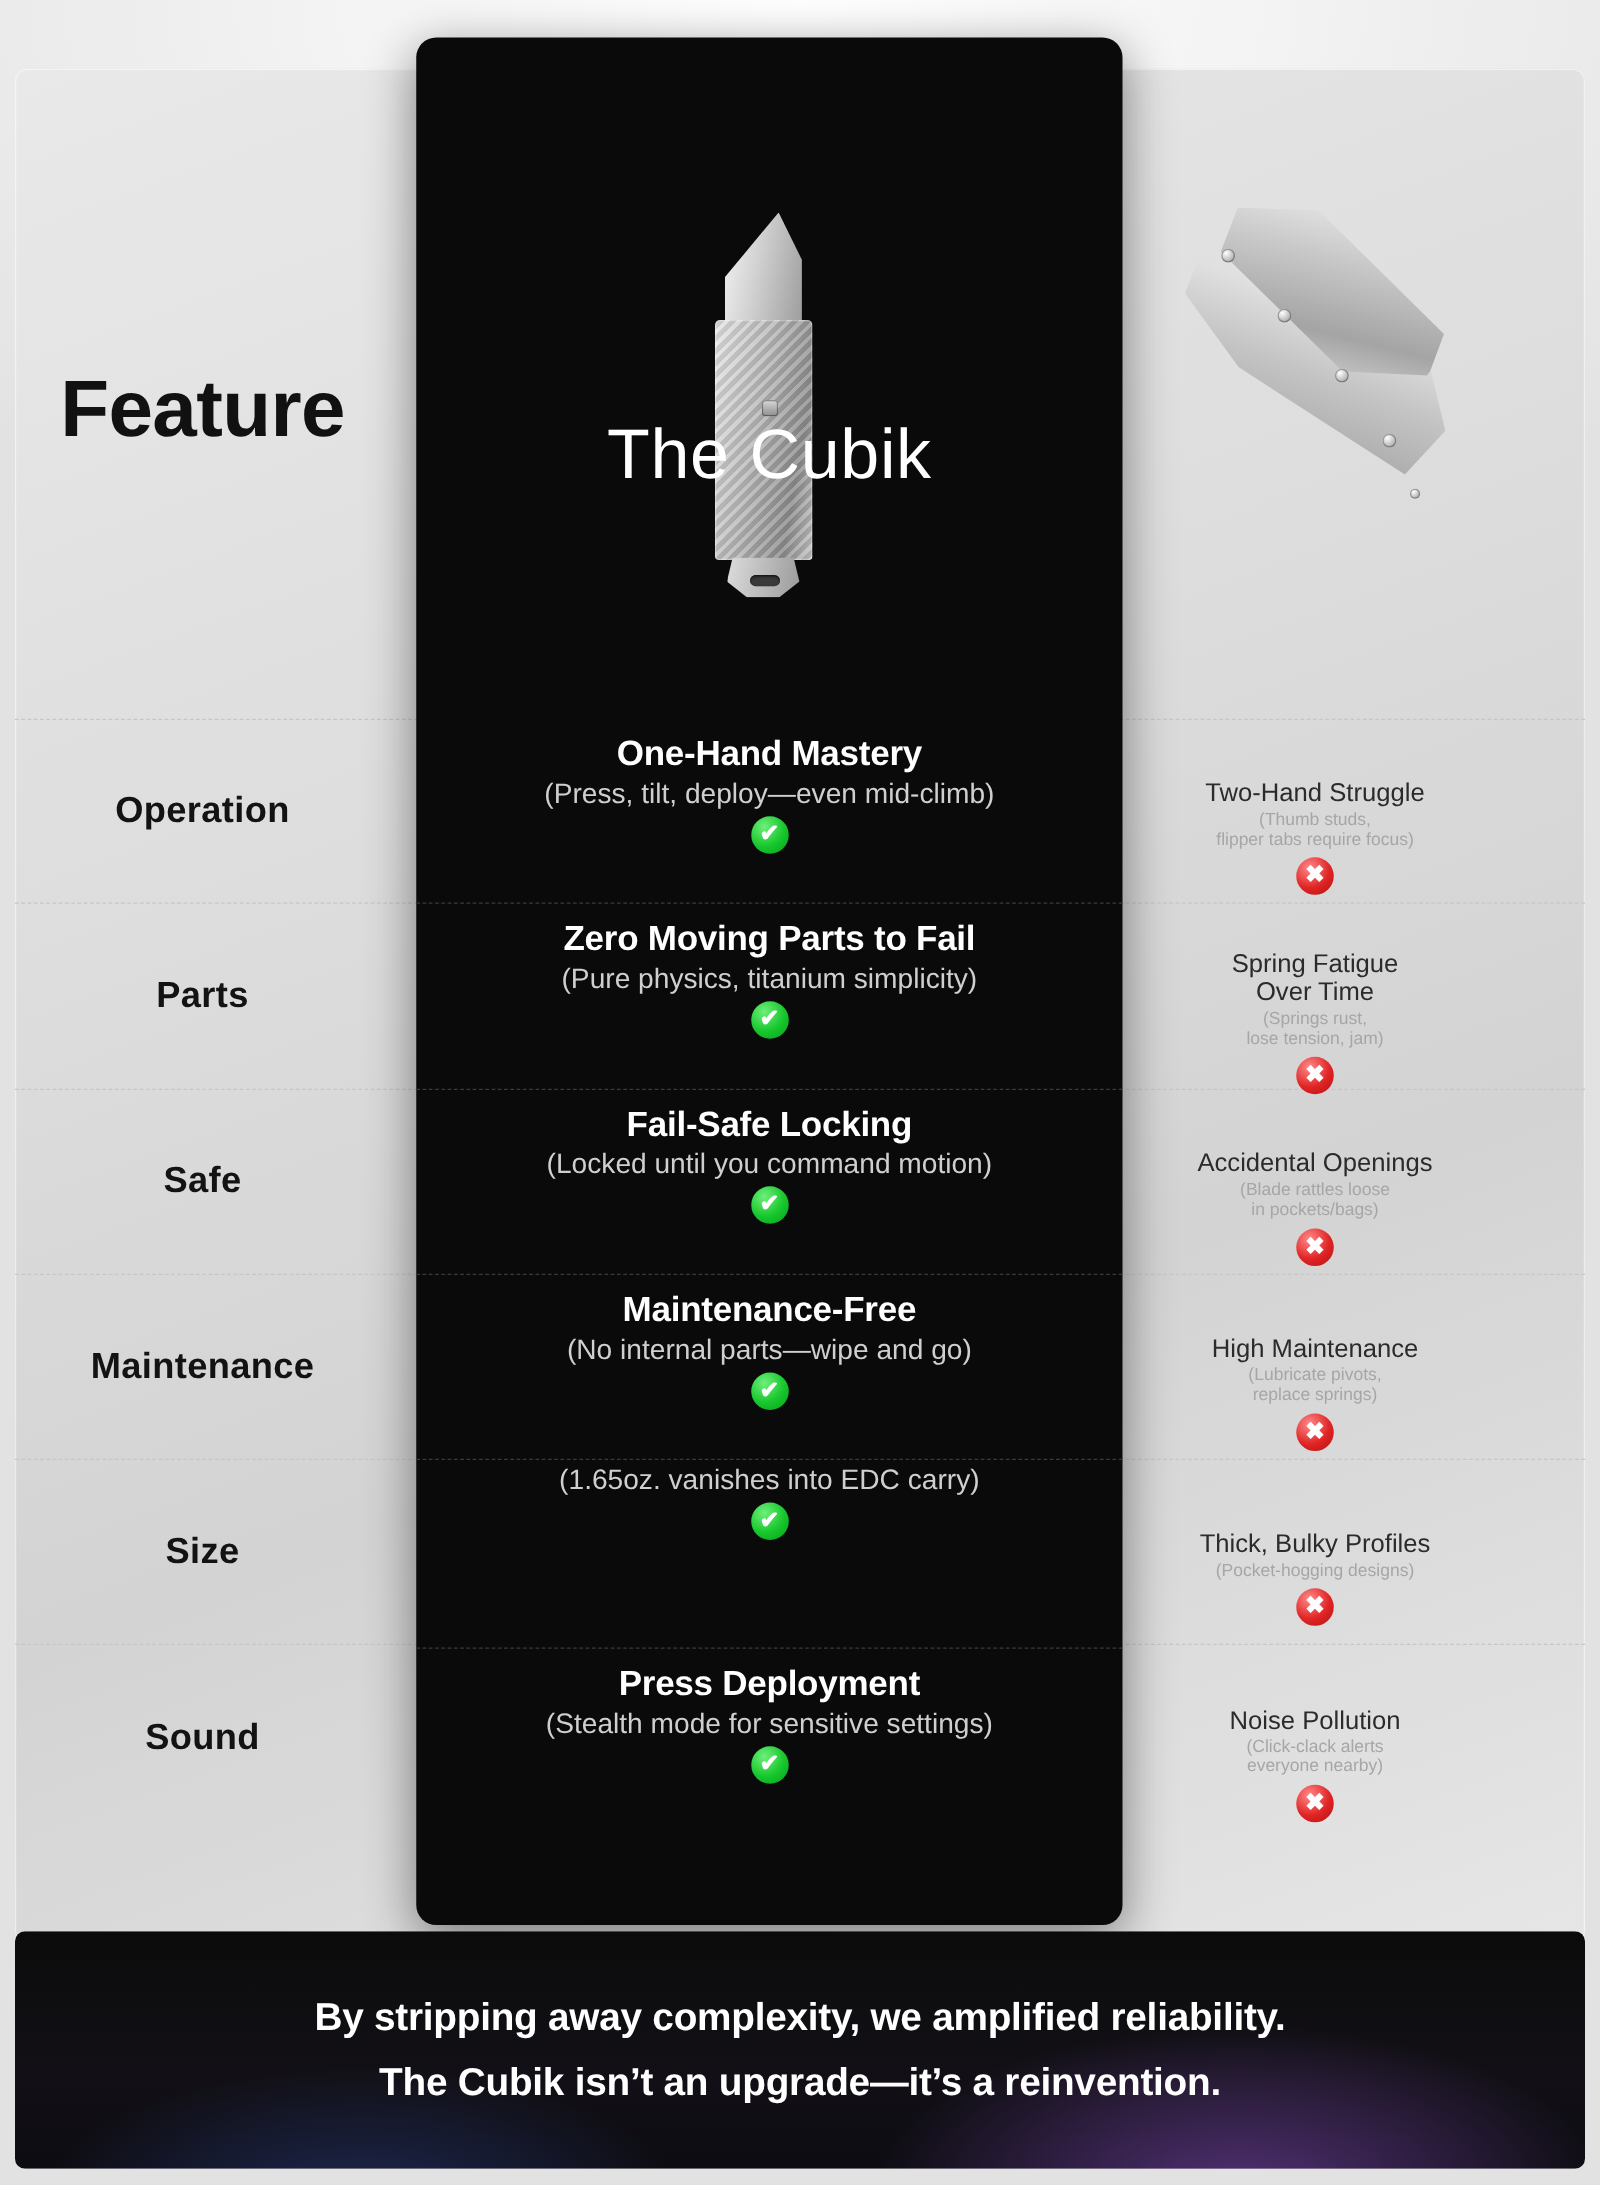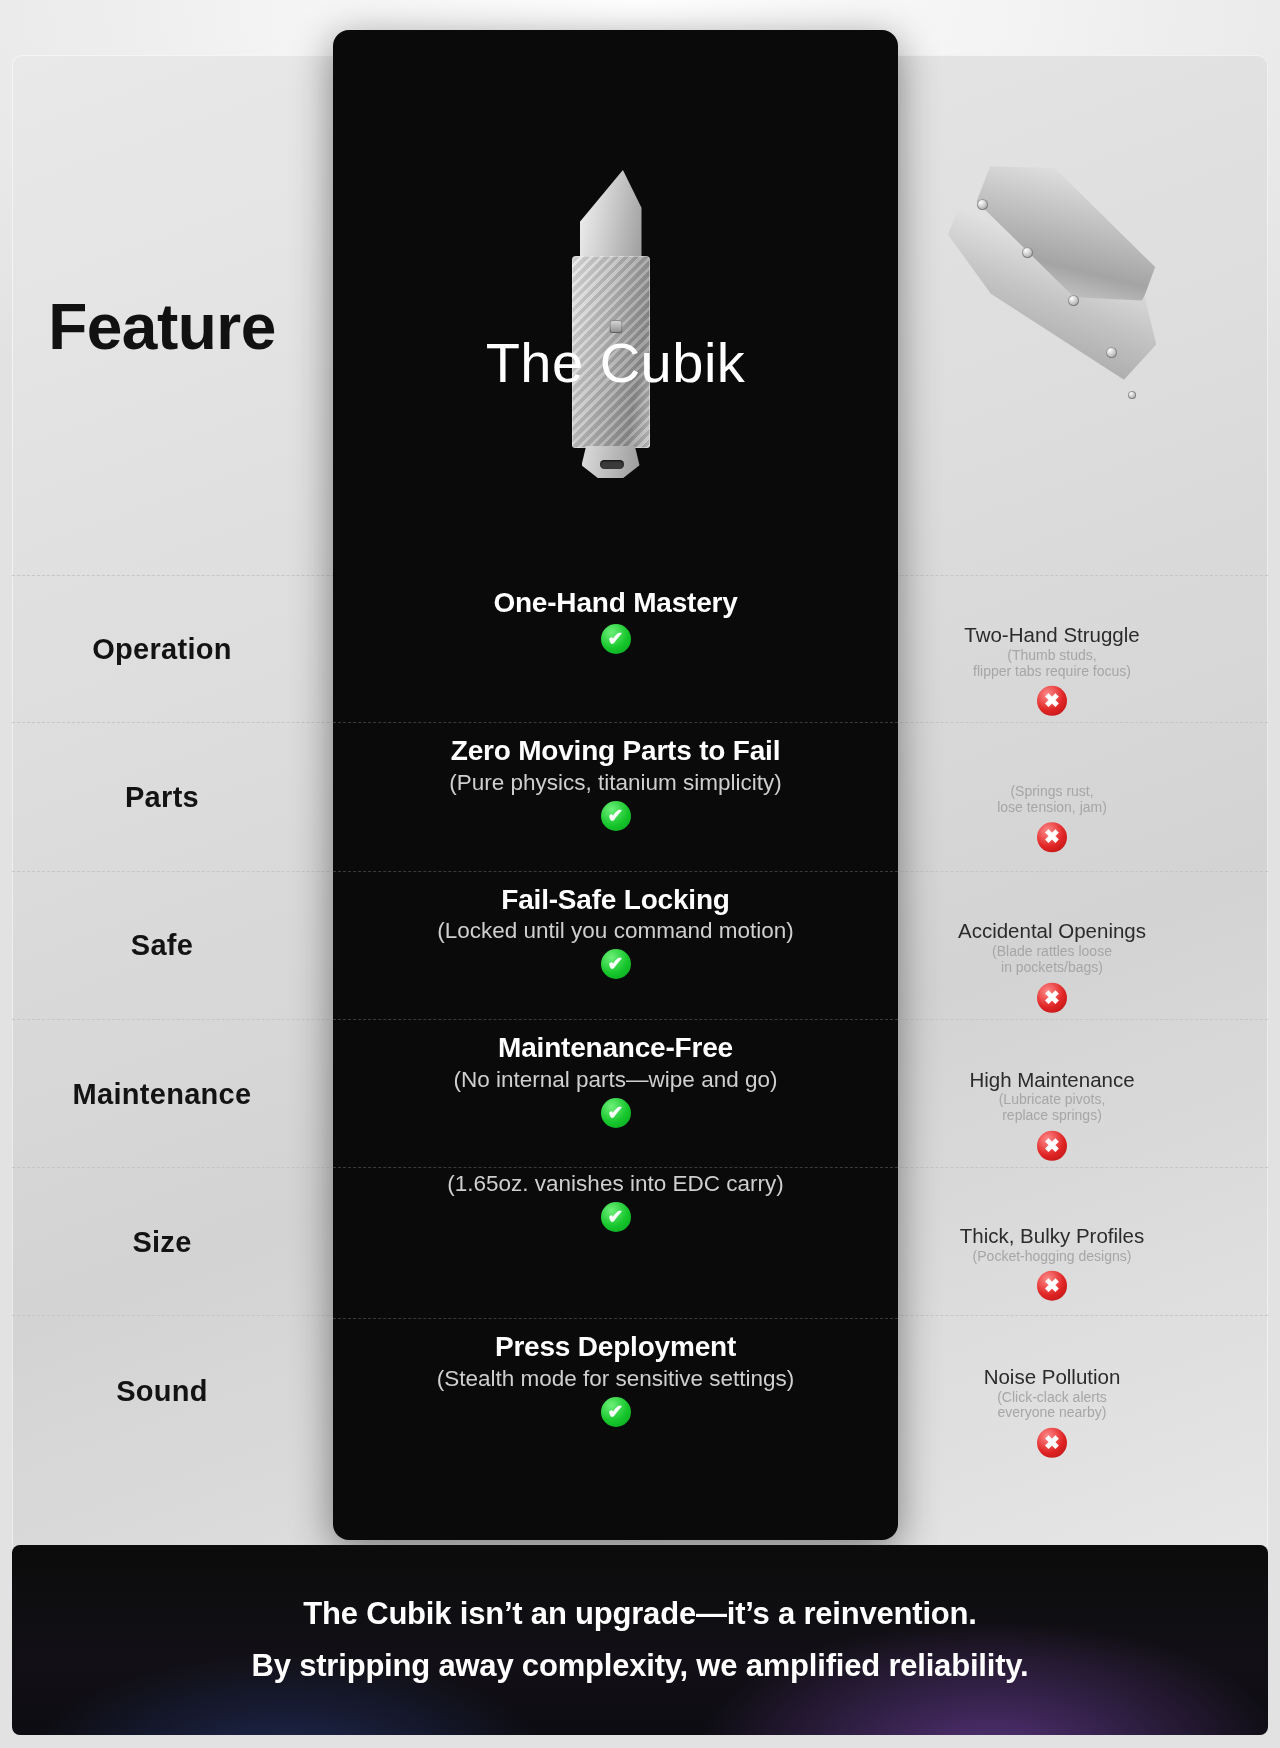--- a/index.html
+++ b/index.html
@@ -274,20 +274,22 @@
         <div class="csub" style="white-space:pre-line">(Thumb studs,
 flipper tabs require focus)</div>
         <div class="mark"><span class="ic cross">✖</span></div>
       </div>
     </div>
 
     <div class="row">
       <div class="feat-label">Parts</div>
       <div class="vs">VS</div>
       <div class="comp">
+        <div class="ctitle" style="white-space:pre-line">Spring Fatigue
+Over Time</div>
         <div class="csub" style="white-space:pre-line">(Springs rust,
 lose tension, jam)</div>
         <div class="mark"><span class="ic cross">✖</span></div>
       </div>
     </div>
 
     <div class="row">
       <div class="feat-label">Safe</div>
       <div class="vs">VS</div>
       <div class="comp">
@@ -341,20 +343,21 @@
       <div id="tail"></div>
       <div id="tail-slot"></div>
     </div>
 
     <div id="card-title">The Cubik</div>
 
     <div id="card-rows">
 
       <div class="crow">
         <div class="ctitle2">One-Hand Mastery</div>
+        <div class="csub2">(Press, tilt, deploy—even mid-climb)</div>
         <div class="cmark"><span class="ic check">✔</span></div>
       </div>
 
       <div class="crow">
         <div class="ctitle2">Zero Moving Parts to Fail</div>
         <div class="csub2">(Pure physics, titanium simplicity)</div>
         <div class="cmark"><span class="ic check">✔</span></div>
       </div>
 
       <div class="crow">
@@ -377,17 +380,17 @@
       <div class="crow">
         <div class="ctitle2">Press Deployment</div>
         <div class="csub2">(Stealth mode for sensitive settings)</div>
         <div class="cmark"><span class="ic check">✔</span></div>
       </div>
 
     </div>
   </div>
 
   <div id="footer">
+    <div>By stripping away complexity, we amplified reliability.</div>
     <div>The Cubik isn’t an upgrade—it’s a reinvention.</div>
-    <div>By stripping away complexity, we amplified reliability.</div>
   </div>
 
 </div>
 
 </body></html>

